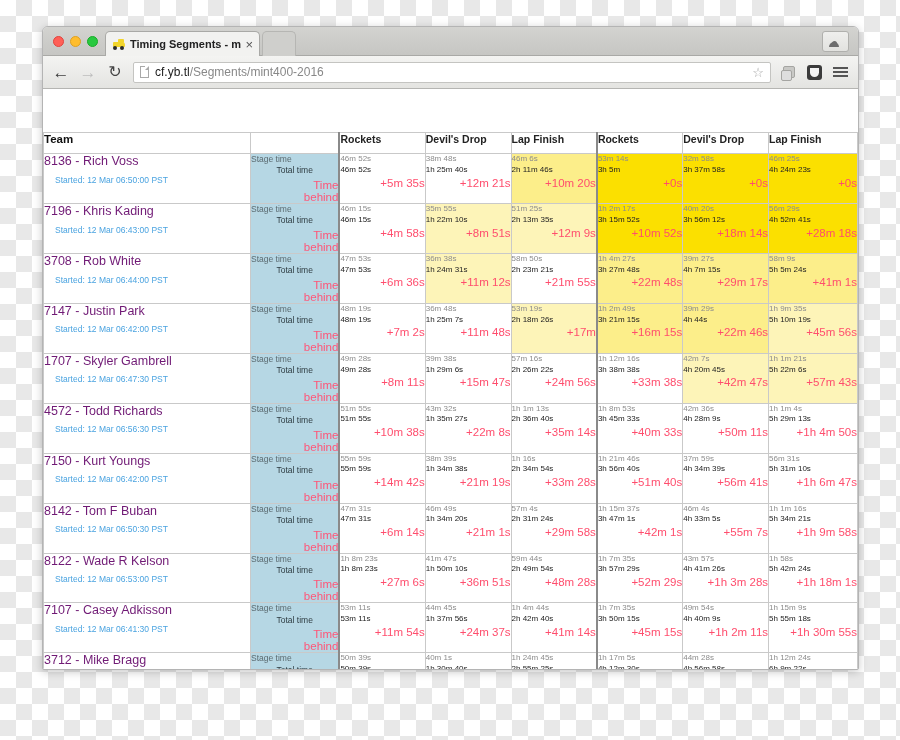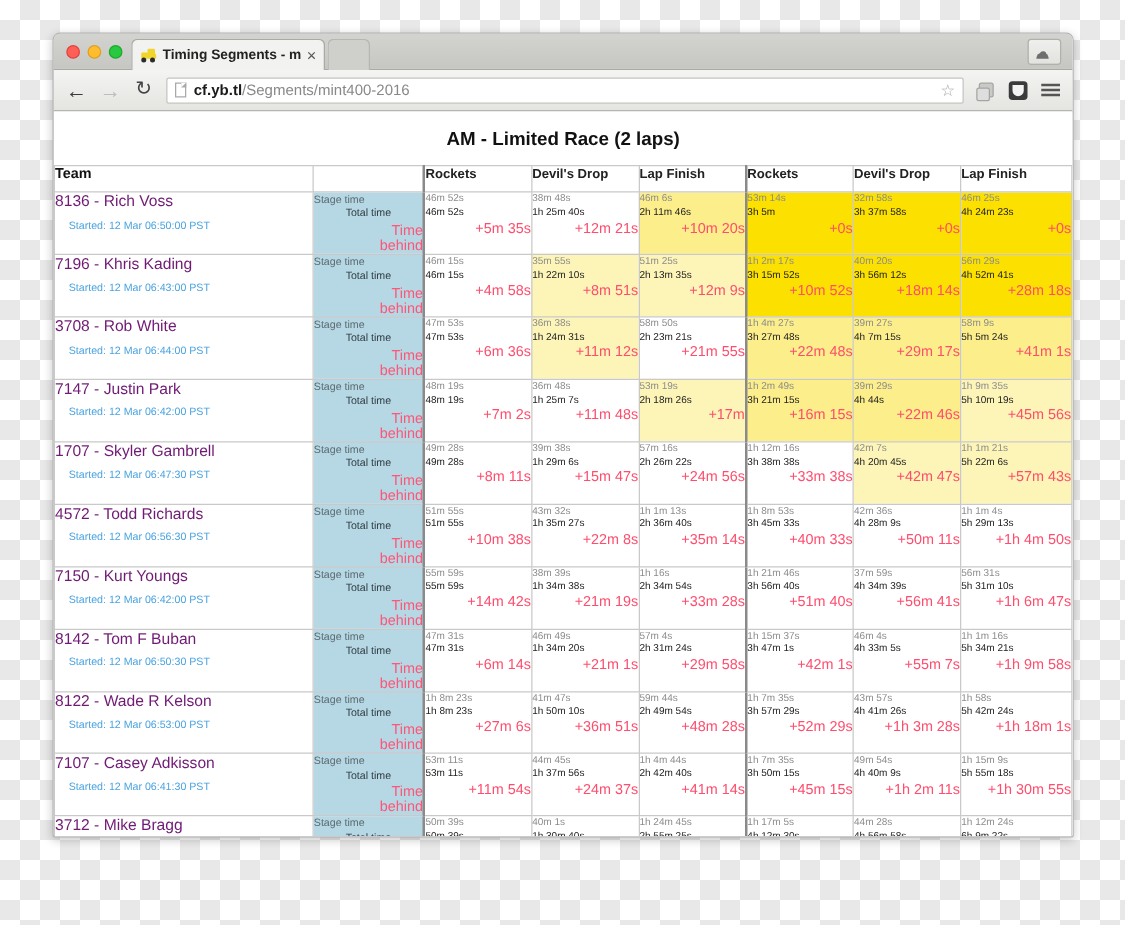--- a/index.html
+++ b/index.html
@@ -106,21 +106,21 @@
     border: 1px solid #c4c4c1;
     border-radius: 2px;
     display: flex; align-items: center;
     padding: 0 6px; gap: 6px;
     font-size: 12px;
   }
   .page-icon { width: 9px; height: 12px; border: 1px solid #a9a9a9; background:#fff; position:relative;}
   .page-icon:after { content:""; position:absolute; right:-1px; top:-1px; border-left:4px solid #fff;
     border-bottom:4px solid #a9a9a9; }
   #omnibox .url { flex:1 1 auto; white-space: nowrap; overflow: hidden; }
-  #omnibox .url b { color:#1a1a1a; font-weight: 700; }
+  #omnibox .url b { color:#1a1a1a; font-weight: 400; }
   #omnibox .url span { color:#888; }
   .star { color:#a7a7a7; font-size: 13px; }
   .tbicon { width:17px; height:17px; display:flex;align-items:center;justify-content:center;}
   .ext-box { width:12px;height:12px;background:#c9c9c6;border:1px solid #a5a5a2;border-radius:2px;
     position:relative; }
   .ext-box:before{content:"";position:absolute;left:-3px;top:3px;width:9px;height:9px;background:#dedede;
     border:1px solid #a5a5a2;border-radius:2px;}
   .pocket { width:15px;height:15px;background:#3b3b3b;border-radius:3px;display:flex;align-items:center;
     justify-content:center;}
   .pocket i{display:block;width:9px;height:9px;background:#f3f3f3;border-radius:0 0 9px 9px;}
@@ -271,21 +271,20 @@
           <i></i>
           <i></i>
           <i></i>
         </span>
     </span>
   </div>
 
   <div id="page">
 
     <div id="pagehead">
-      <div id="race-title">AM - Limited Race (2 laps)</div>
     </div>
 
     <table id="segments">
       <colgroup>
         <col style="width:205px">
           <col style="width:88px">
         <col style="width:85px">
           <col style="width:85px">
           <col style="width:85px">
         <col style="width:85px">

